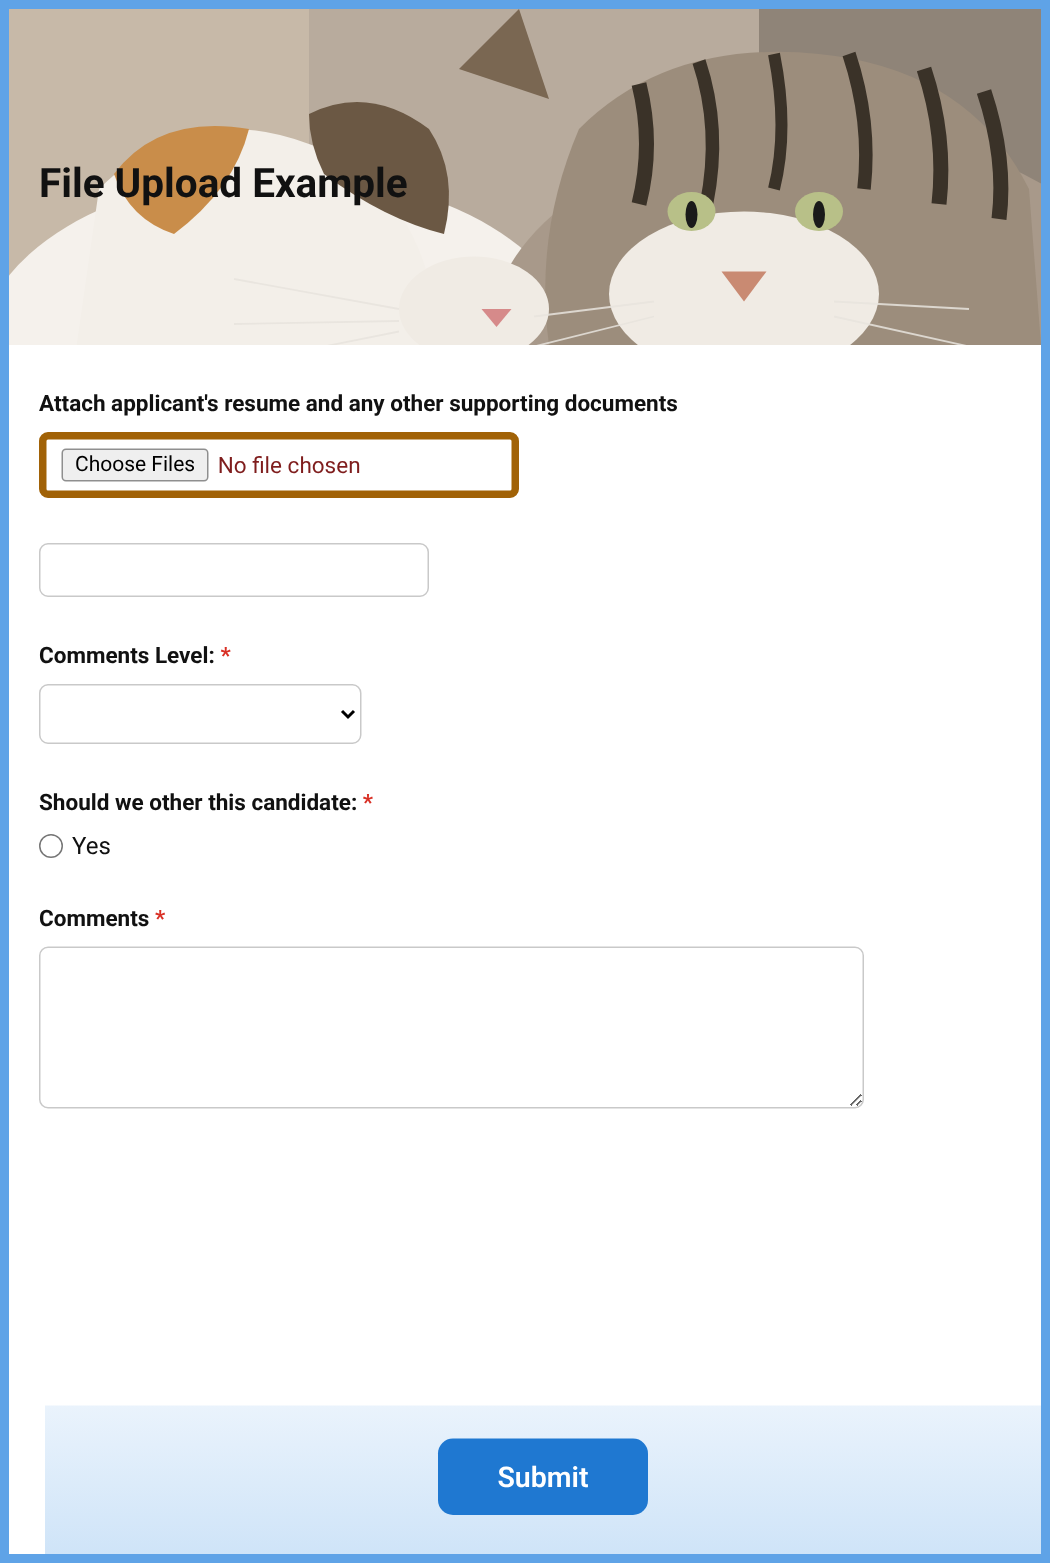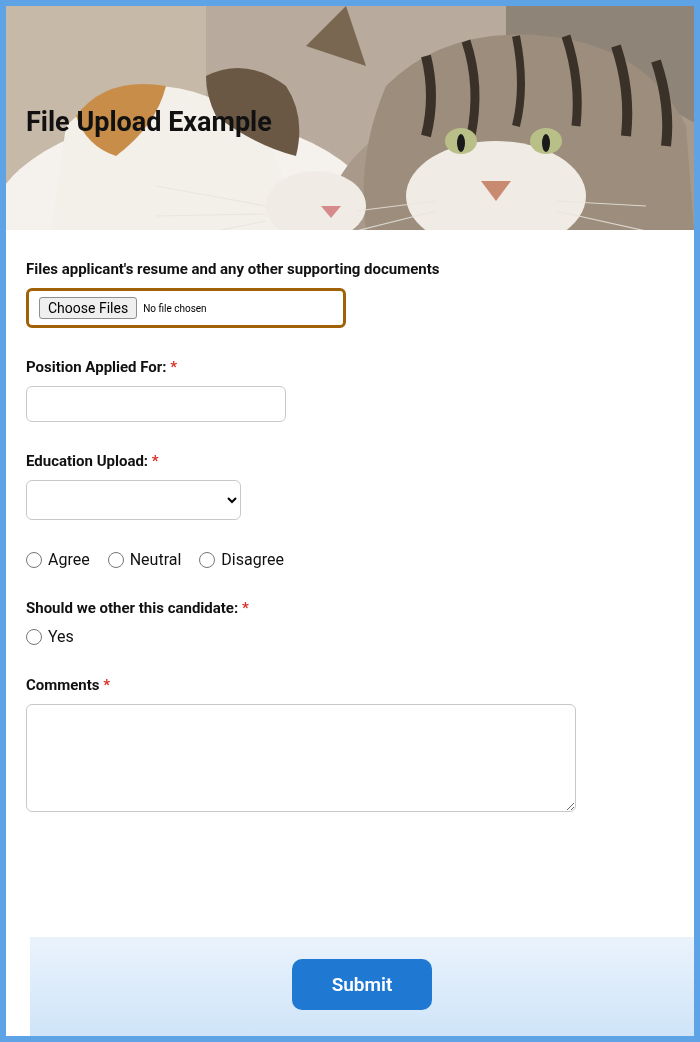--- a/index.html
+++ b/index.html
@@ -45,36 +45,36 @@
     font-size: 15px;
     font-weight: 700;
     color: #111;
     margin-bottom: 10px;
     display: block;
   }
   .req { color: #d93025; font-weight: 700; }
   .file-wrap {
     display: inline-flex;
     align-items: center;
-    border: 3px solid #a16207;
+    border: 5px solid #a16207;
     border-radius: 6px;
     padding: 6px 10px;
     gap: 6px;
     min-width: 320px;
   }
   .file-btn {
     font-size: 14px;
     background: #efefef;
     border: 1px solid #8f8f8f;
     border-radius: 3px;
     padding: 2px 8px;
     font-family: inherit;
     cursor: pointer;
   }
-  .file-status { font-size: 10px; color: #000000; }
+  .file-status { font-size: 15px; color: #7f1d1d; }
   .row2 { display: flex; gap: 30px; }
   .col { flex: 1; max-width: 260px; }
   input[type=text], textarea, select {
     width: 100%;
     font-family: inherit;
     font-size: 15px;
     border: 1px solid #c9c9c9;
     border-radius: 6px;
     padding: 8px 10px;
     background: #fff;
@@ -161,54 +161,39 @@
         <line x1="550" y1="195" x2="640" y2="200"></line>
         <line x1="550" y1="205" x2="640" y2="225"></line>
       </g>
     </svg>
     <div class="header-title">File Upload Example</div>
   </div>
 
   <div class="form-body">
 
     <div class="field">
-      <span class="label">Files applicant's resume and any other supporting documents</span>
+      <span class="label">Attach applicant's resume and any other supporting documents</span>
       <div class="file-wrap">
         <button type="button" class="file-btn">Choose Files</button>
         <span class="file-status">No file chosen</span>
       </div>
     </div>
 
     <div class="field row2">
       <div class="col">
-        <span class="label"><span>Position Applied For: </span><span class="req">*</span></span>
         <input type="text" value="" style="">
       </div>
     </div>
 
     <div class="field">
-      <span class="label"><span>Education Upload: </span><span class="req">*</span></span>
+      <span class="label"><span>Comments Level: </span><span class="req">*</span></span>
       <select><option></option></select>
     </div>
 
     <div class="field">
-      <div class="radio-row">
-        <label class="radio-item">
-            <input type="radio" name="fit" style="">
-            <span>Agree</span>
-          </label>
-        <label class="radio-item">
-            <input type="radio" name="fit" style="">
-            <span>Neutral</span>
-          </label>
-        <label class="radio-item">
-            <input type="radio" name="fit" style="">
-            <span>Disagree</span>
-          </label>
-      </div>
     </div>
 
     <div class="field">
       <span class="label"><span>Should we other this candidate: </span><span class="req">*</span></span>
       <div class="radio-col">
         <label class="radio-item">
             <input type="radio" name="hire" style="">
             <span>Yes</span>
           </label>
       </div>

